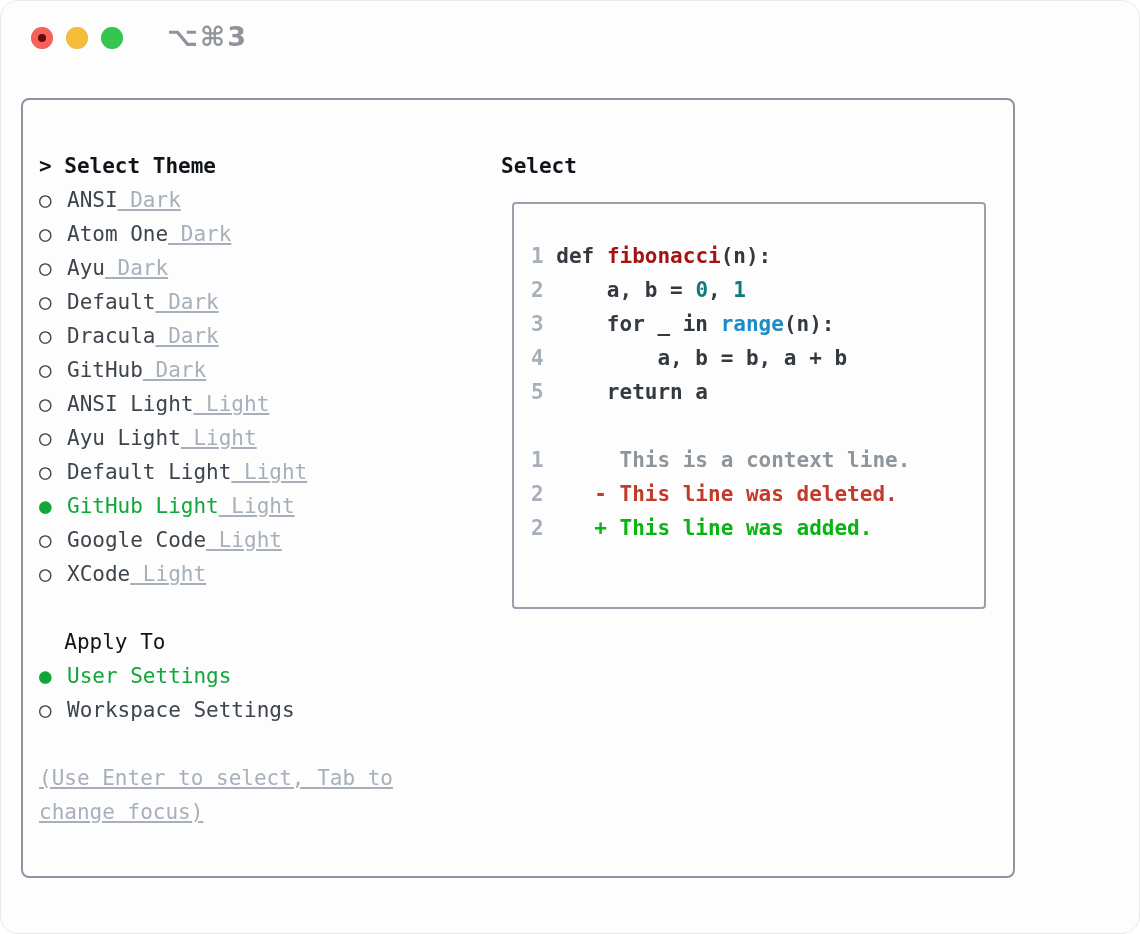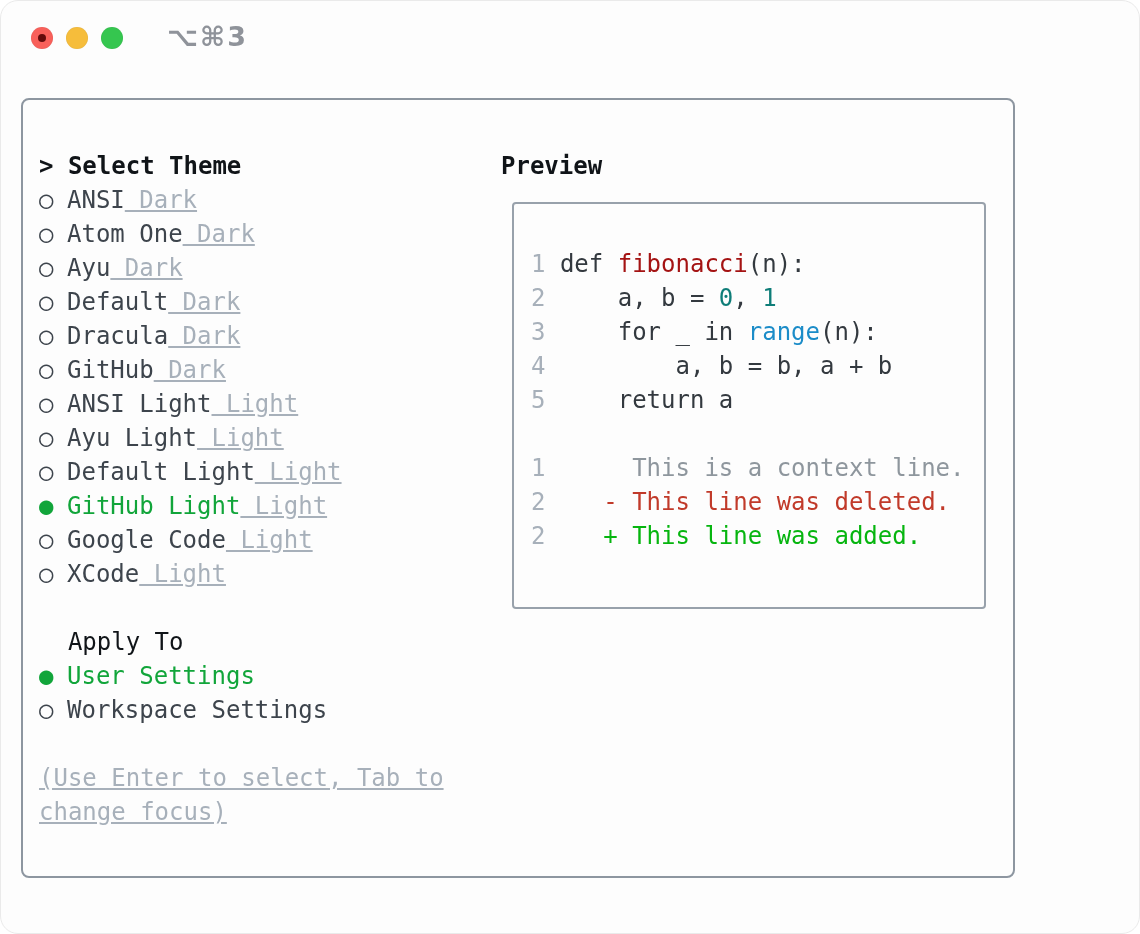--- a/index.html
+++ b/index.html
@@ -21,32 +21,32 @@
     position:absolute;left:166px;top:20px;font-size:27px;font-weight:bold;
     color:#8f939a;letter-spacing:2px;
   }
   
   .panel{
     position:absolute;left:20px;top:97px;width:994px;height:780px;
     border:2px solid #8d96a0;border-radius:8px;box-sizing:border-box;background:#fdfdfd;
   }
   .grid{
     font-family:"DejaVu Sans Mono", monospace;
-    font-size:24px;line-height:34px;white-space:pre;
+    font-size:21px;line-height:34px;white-space:pre;
   }
   #left-grid{position:absolute;left:16px;top:49px;}
   .row{height:34px;}
   .pfx{display:inline-block;width:28px;}
   
   #preview-header{position:absolute;left:478px;top:49px;font-weight:bold;color:var(--header-black);}
   #preview-box{
     position:absolute;left:489px;top:102px;width:474px;height:407px;
     border:2px solid #98a1ab;border-radius:4px;box-sizing:border-box;background:#fdfdfd;
   }
-  #preview-grid{position:absolute;left:17px;top:43px;}
+  #preview-grid{position:absolute;left:17px;top:35px;font-weight:bold;}
   
   .hdr{color:var(--header-black);font-weight:bold;}
   .hdr2{color:var(--header-black);}
   .item{color:var(--item-text);}
   .muted{color:var(--muted-gray);text-decoration:underline;}
   .green{color:var(--selection-green);}
   .lineno{color:var(--muted-gray);}
   .code{color:var(--code-text);}
   .func{color:var(--function-red);}
   .num{color:var(--number-teal);}
@@ -59,18 +59,18 @@
 <body>
 
 <div class="window">
   <div class="dot dot-red"></div>
   <div class="dot dot-yellow"></div>
   <div class="dot dot-green"></div>
   <div class="titlebar-title">⌥⌘3</div>
 
   <div class="panel">
     <div class="grid" id="left-grid"><div class="row"><span class="hdr">&gt; Select Theme</span></div><div class="row"><span class="item pfx">○</span><span class="item">ANSI</span><span class="muted"> Dark</span></div><div class="row"><span class="item pfx">○</span><span class="item">Atom One</span><span class="muted"> Dark</span></div><div class="row"><span class="item pfx">○</span><span class="item">Ayu</span><span class="muted"> Dark</span></div><div class="row"><span class="item pfx">○</span><span class="item">Default</span><span class="muted"> Dark</span></div><div class="row"><span class="item pfx">○</span><span class="item">Dracula</span><span class="muted"> Dark</span></div><div class="row"><span class="item pfx">○</span><span class="item">GitHub</span><span class="muted"> Dark</span></div><div class="row"><span class="item pfx">○</span><span class="item">ANSI Light</span><span class="muted"> Light</span></div><div class="row"><span class="item pfx">○</span><span class="item">Ayu Light</span><span class="muted"> Light</span></div><div class="row"><span class="item pfx">○</span><span class="item">Default Light</span><span class="muted"> Light</span></div><div class="row"><span class="green pfx">●</span><span class="green">GitHub Light</span><span class="muted"> Light</span></div><div class="row"><span class="item pfx">○</span><span class="item">Google Code</span><span class="muted"> Light</span></div><div class="row"><span class="item pfx">○</span><span class="item">XCode</span><span class="muted"> Light</span></div><div class="row"></div><div class="row"><span class="hdr2">  Apply To</span></div><div class="row"><span class="green pfx">●</span><span class="green">User Settings</span></div><div class="row"><span class="item pfx">○</span><span class="item">Workspace Settings</span></div><div class="row"></div><div class="row"><span class="muted">(Use Enter to select, Tab to</span></div><div class="row"><span class="muted">change focus)</span></div></div>
-    <div class="grid" id="preview-header">Preview</div>
+    <div class="grid" id="preview-header">Select</div>
     <div id="preview-box">
       <div class="grid" id="preview-grid"><div class="row"><span class="lineno">1 </span><span class="code">def </span><span class="func">fibonacci</span><span class="code">(n):</span></div><div class="row"><span class="lineno">2 </span><span class="code">    a, b = </span><span class="num">0</span><span class="code">, </span><span class="num">1</span></div><div class="row"><span class="lineno">3 </span><span class="code">    for _ in </span><span class="builtin">range</span><span class="code">(n):</span></div><div class="row"><span class="lineno">4 </span><span class="code">        a, b = b, a + b</span></div><div class="row"><span class="lineno">5 </span><span class="code">    return a</span></div><div class="row"></div><div class="row"><span class="lineno">1</span><span class="context">      This is a context line.</span></div><div class="row"><span class="lineno">2</span><span class="deleted">    - This line was deleted.</span></div><div class="row"><span class="lineno">2</span><span class="added">    + This line was added.</span></div></div>
     </div>
   </div>
 </div>
 
 </body></html>

